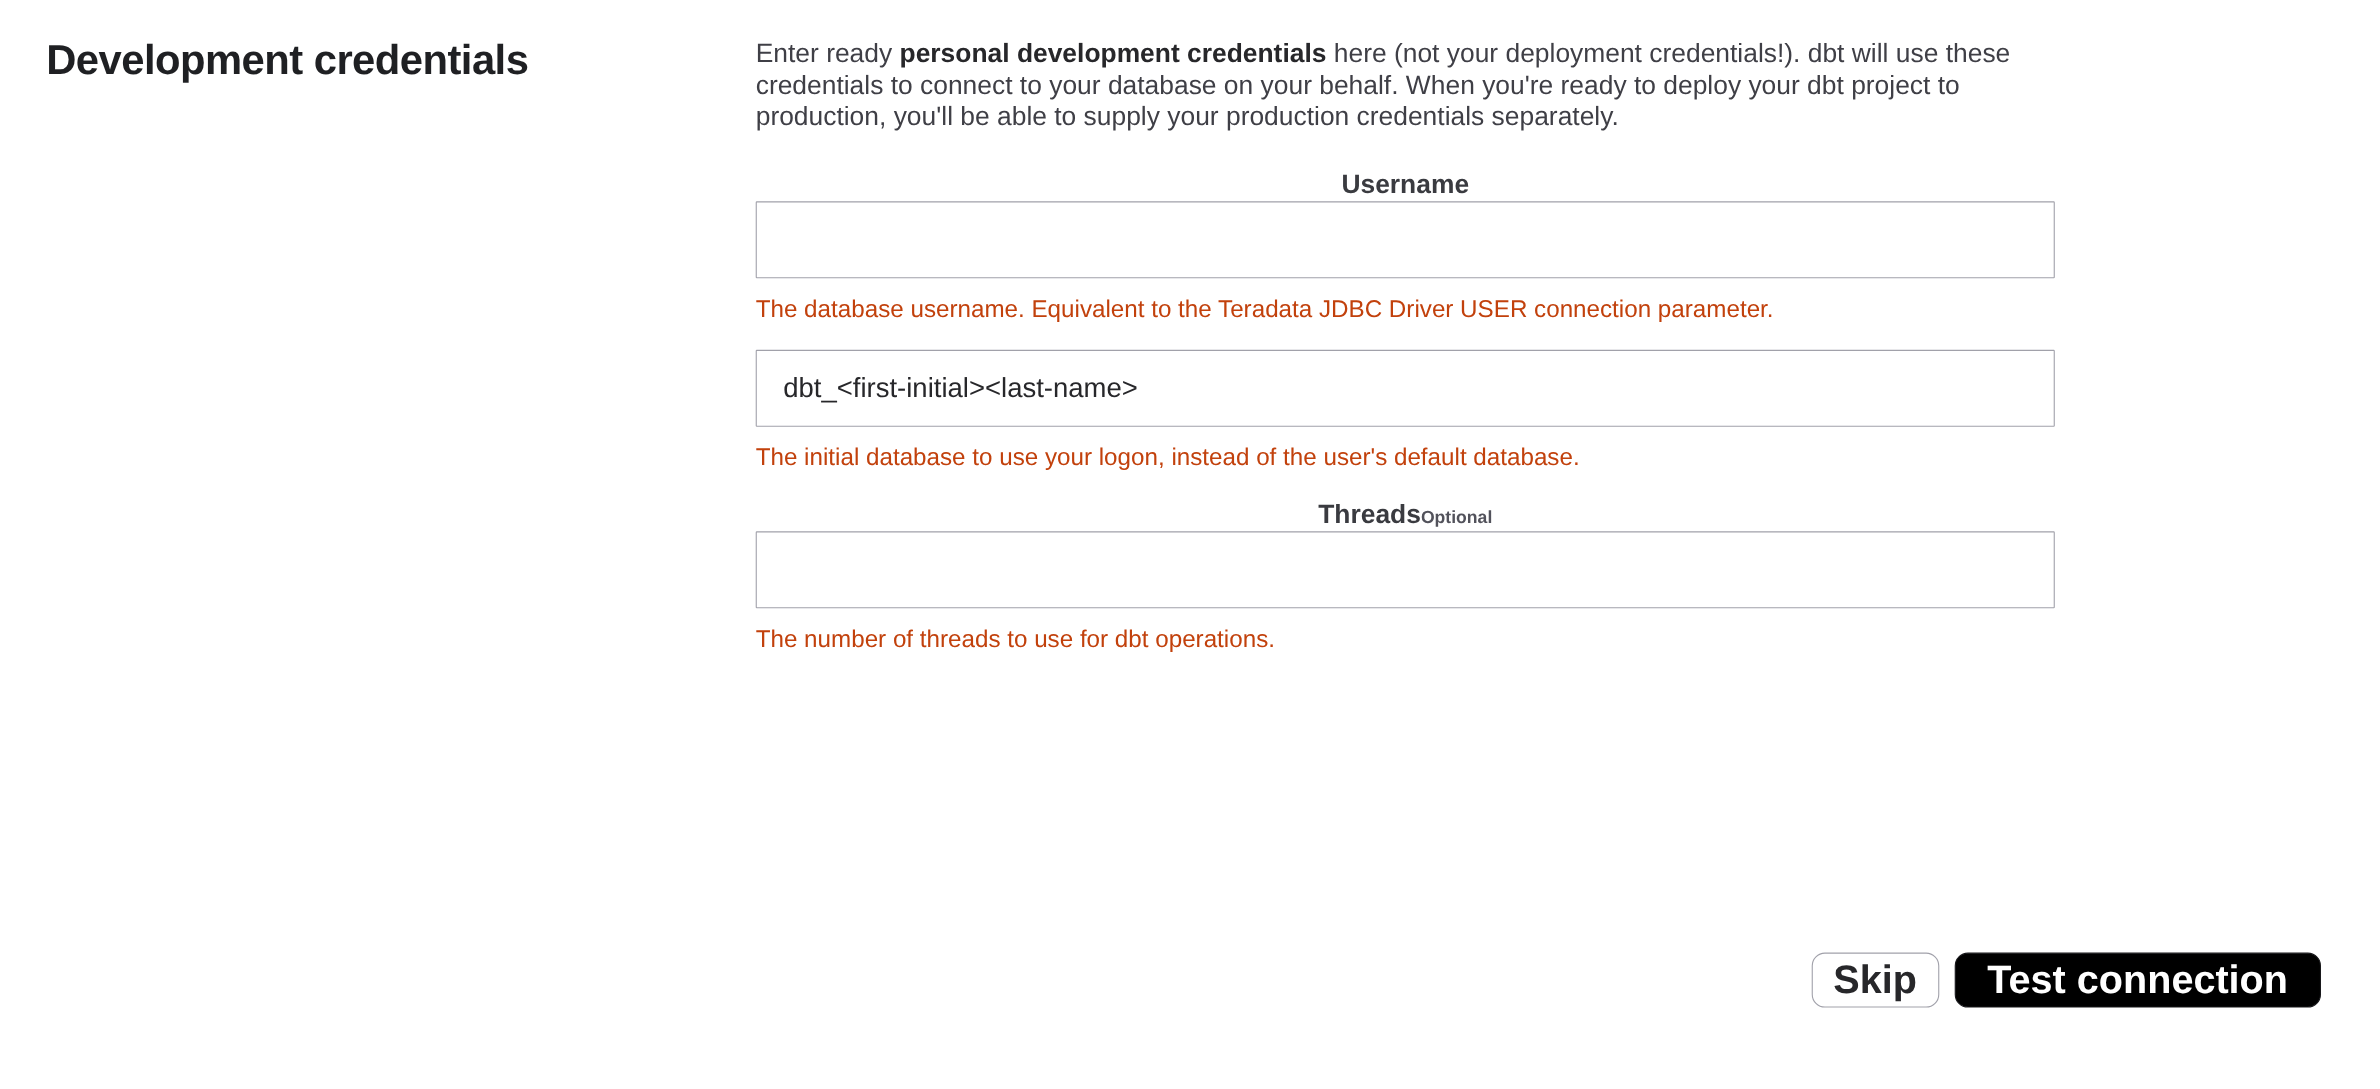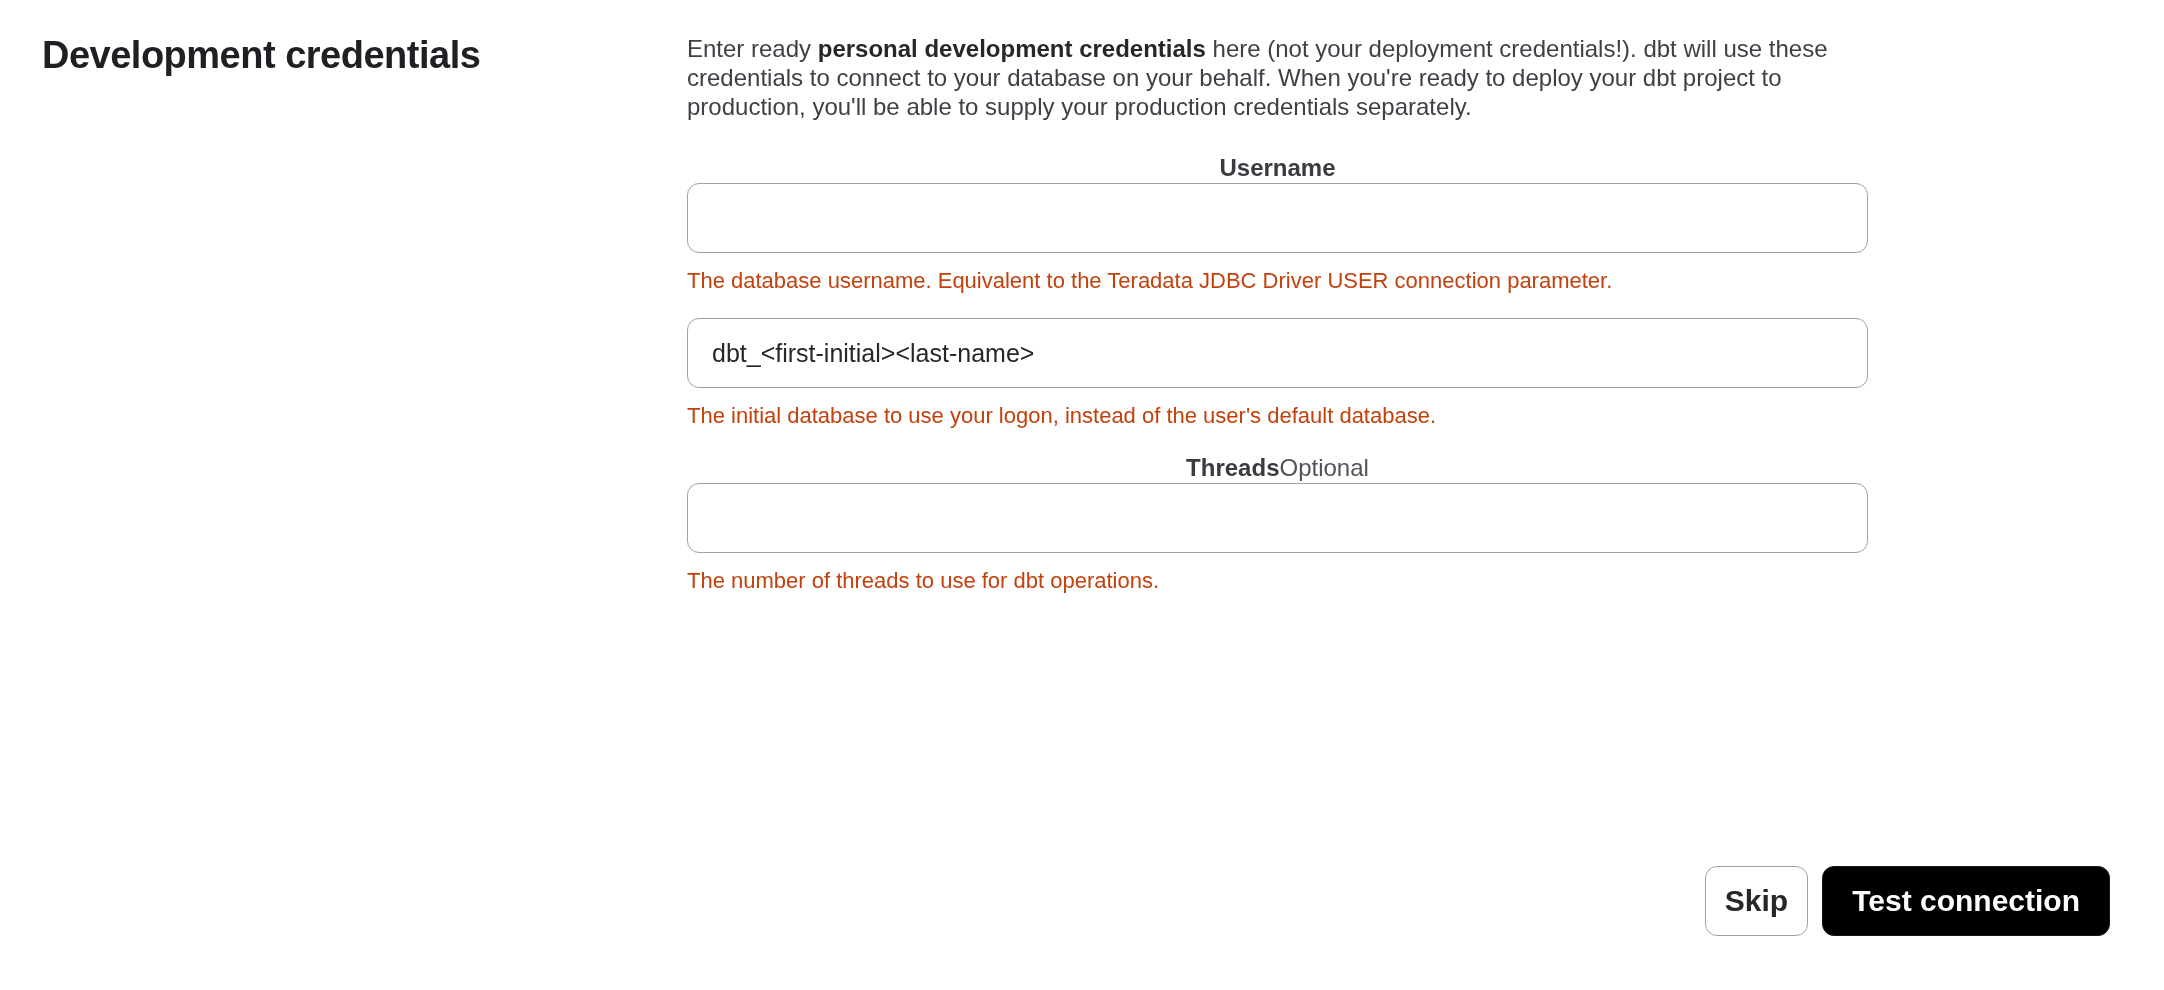--- a/index.html
+++ b/index.html
@@ -47,31 +47,31 @@
     height: 30px;
   }
   .field-label {
     display: block;
     font-size: 24px;
     line-height: 30px;
     font-weight: 600;
     color: #3a3b40;
   }
   .optional-badge {
-    font-size: 24px;
+    font-size: 16px;
     line-height: 30px;
-    font-weight: 400;
+    font-weight: 700;
     color: #52525b;
   }
   .text-input {
     display: block;
     width: 100%;
     height: 70px;
     border: 1px solid #a1a1aa;
-    border-radius: 12px;
+    border-radius: 1px;
     background: #ffffff;
     padding: 0 24px;
     font-family: "Liberation Sans", sans-serif;
     font-size: 25px;
     color: #27272a;
     outline: none;
   }
   .field-help {
     margin-top: 15px;
     margin-bottom: 24px;
@@ -80,24 +80,24 @@
     color: #c2410c;
   }
   .actions {
     position: absolute;
     top: 866px;
     right: 54px;
     display: flex;
     gap: 14px;
   }
   .btn {
-    height: 70px;
+    height: 50px;
     border-radius: 12px;
     font-family: "Liberation Sans", sans-serif;
-    font-size: 30px;
+    font-size: 36px;
     font-weight: 600;
     cursor: pointer;
     display: inline-flex;
     align-items: center;
     justify-content: center;
   }
   .btn-secondary {
     background: #ffffff;
     border: 1px solid #a1a1aa;
     color: #27272a;

